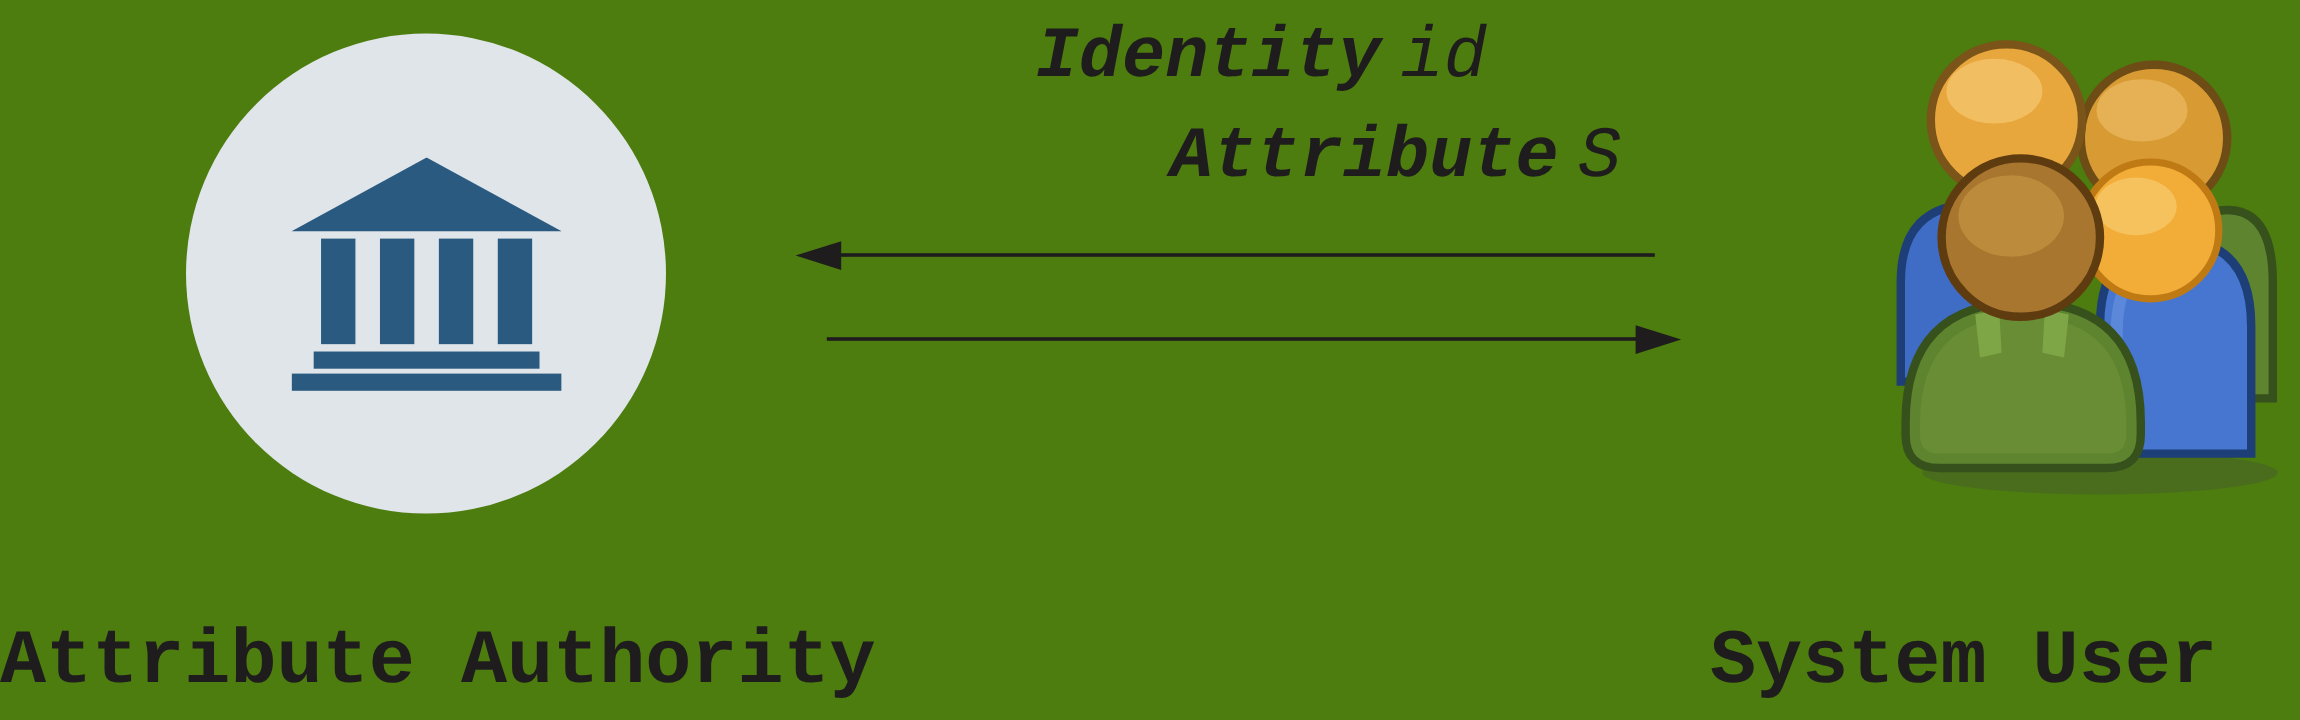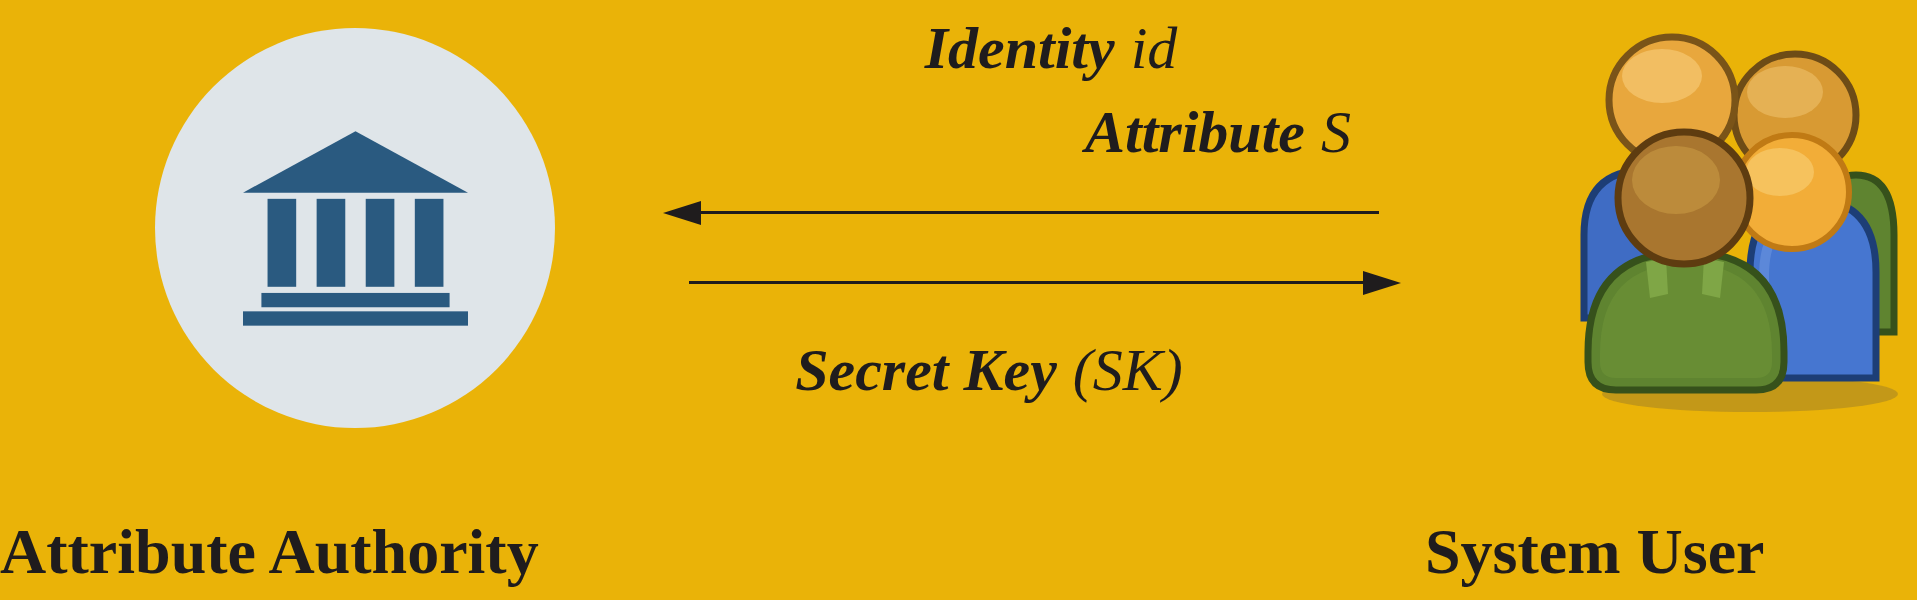--- a/index.html
+++ b/index.html
@@ -1,21 +1,21 @@
 <!DOCTYPE html>
 <html><head>
 <meta charset="utf-8">
 <style>
   html,body{margin:0;padding:0;background:#ffffff;}
   #stage{
     position:relative;
     width:1917px;height:600px;
-    background:#eab308;
+    background:#4d7c0f;
     overflow:hidden;
-    font-family:Liberation Serif, serif;
+    font-family:Liberation Mono, monospace;
     color:var(--ink,#1f1c1d);
   }
   .entity-circle{
     position:absolute;
     left:155px;top:28px;
     width:400px;height:400px;
     border-radius:50%;
     background:var(--circle-bg,#dfe5e9);
     display:flex;align-items:center;justify-content:center;
   }
@@ -115,23 +115,20 @@
     <circle cx="104" cy="178" r="66" fill="#a9762f" stroke="#5e3c10" stroke-width="7"></circle>
     <ellipse cx="96" cy="160" rx="44" ry="34" fill="#c1913f" opacity="0.8"></ellipse>
   </svg>
 
   <div class="msg-label" id="msg-identity">
     <span class="kw">Identity</span><span class="var">id</span>
   </div>
   <div class="msg-label" id="msg-attribute">
     <span class="kw">Attribute</span><span class="var">S</span>
   </div>
-  <div class="msg-label" id="msg-secret">
-    <span class="kw">Secret Key</span><span class="var">(SK)</span>
-  </div>
 
   <div class="arrow-line" id="arrow-left-line"></div>
   <div class="arrow-head" id="arrow-left-head"></div>
   <div class="arrow-line" id="arrow-right-line"></div>
   <div class="arrow-head" id="arrow-right-head"></div>
 
   <div class="entity-label" id="label-left">Attribute Authority</div>
   <div class="entity-label" id="label-right">System User</div>
 
 </div>

